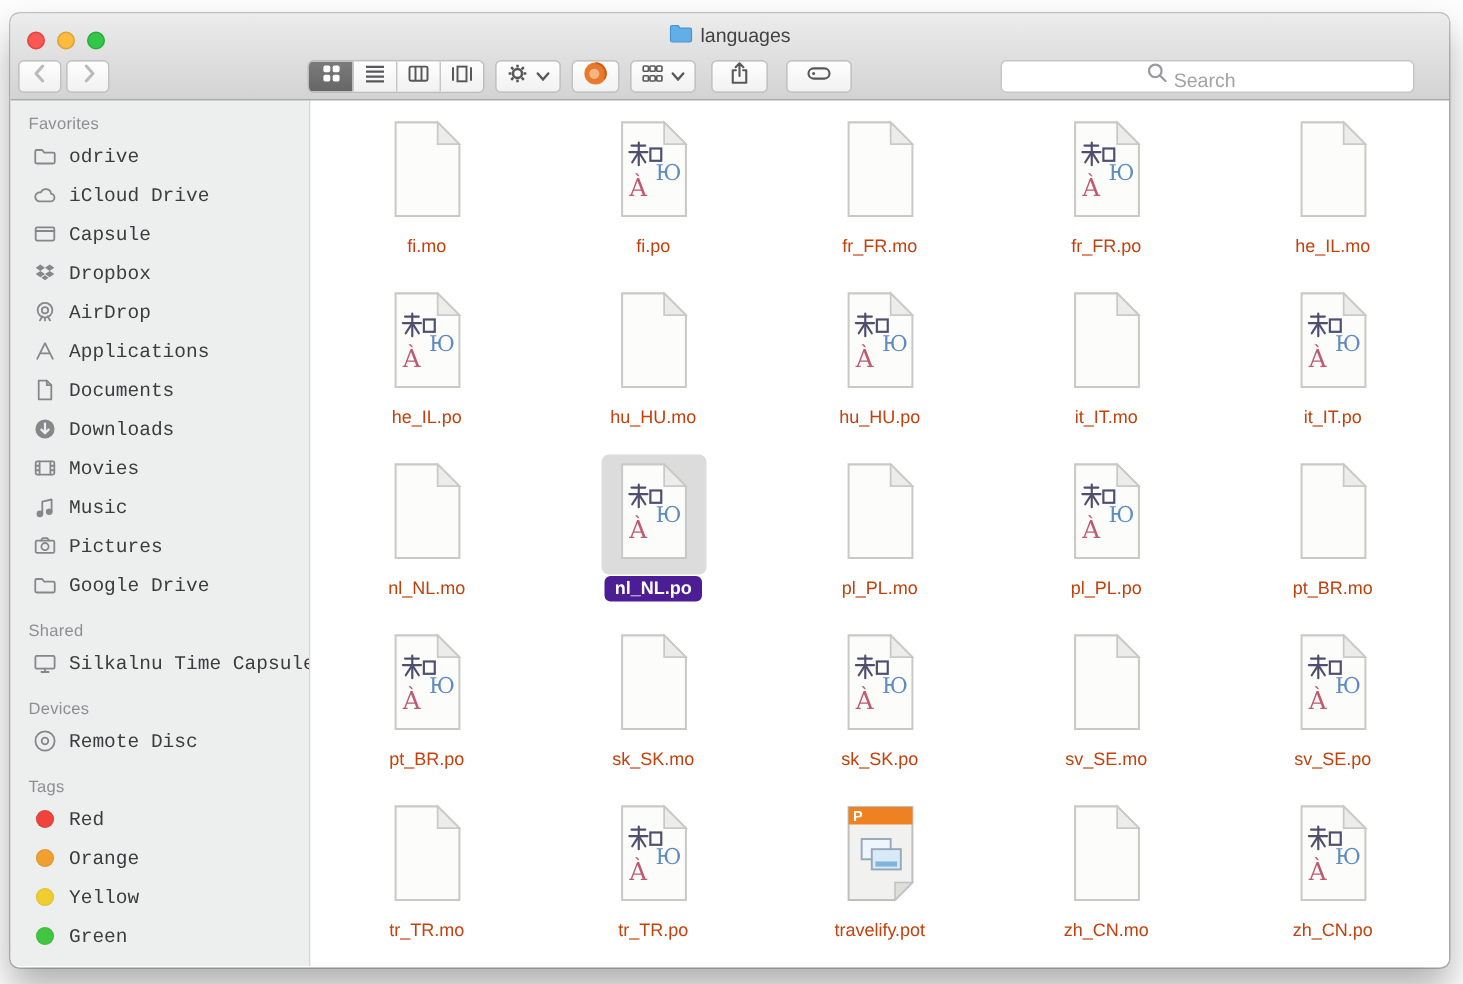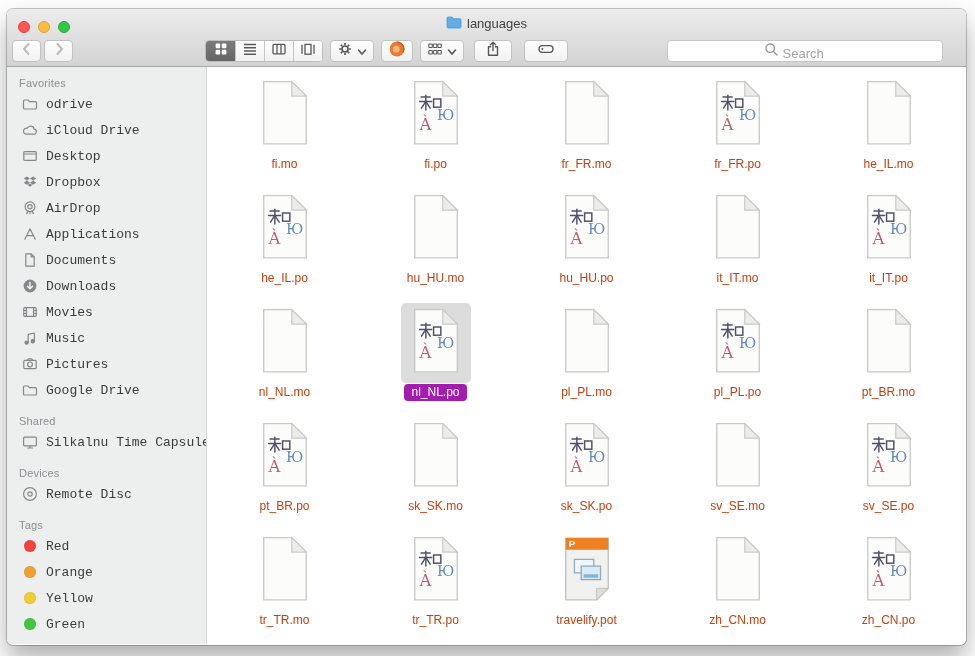--- a/index.html
+++ b/index.html
@@ -39,21 +39,21 @@
   .sb-icon { width:17px; height:16px; display:flex; align-items:center; justify-content:center; flex:none; }
   .sb-label { font-size:13px; color:#3c3c3e; white-space:nowrap;font-family:Liberation Mono, monospace; }
   .tag-dot { width:12px; height:12px; border-radius:50%; display:block; box-shadow:inset 0 0 1px rgba(0,0,0,.25); }
   
   .content { flex:1; background:#fff; overflow:hidden; padding:6px 2px 0 2px; }
   .grid { display:grid; grid-template-columns:repeat(5,1fr); }
   .file { height:114px; display:flex; flex-direction:column; align-items:center; padding-top:2px; }
   .iconwrap { width:70px; height:80px; display:flex; align-items:center; justify-content:center; border-radius:5px; }
   .file.selected .iconwrap { background:#dcdcdc; }
   .flabel { margin-top:1px; font-size:12px; color:#c2410c; padding:1px 7px; border-radius:4px; line-height:15px; }
-  .file.selected .flabel { background:#a21caf; color:#fff; font-weight:400; }
+  .file.selected .flabel { background:#4c1d95; color:#fff; font-weight:700; }
 </style>
 </head>
 <body>
 
 <div class="window">
 
   <div class="chrome">
     <div class="traffic">
       <span class="light red"></span>
       <span class="light yellow"></span>
@@ -206,21 +206,21 @@
 
   <div class="sb-item">
     <span class="sb-icon">
                   <svg width="16" height="16" viewBox="0 0 16 16">
                     <g stroke="#87878b" stroke-width="1.2" fill="none" stroke-linecap="round" stroke-linejoin="round">
                       <rect x="1.8" y="3.6" width="12.4" height="8.8" rx="1"></rect>
                       <path d="M1.8 6 H14.2"></path>
                     </g>
                   </svg>
                 </span>
-    <span class="sb-label">Desktop</span>
+    <span class="sb-label">Capsule</span>
   </div>
 
   <div class="sb-item">
     <span class="sb-icon">
                   <svg width="16" height="16" viewBox="0 0 16 16">
                     <path d="M4.9 2.4 L8 4.5 4.9 6.6 1.8 4.5Z M11.1 2.4 L14.2 4.5 11.1 6.6 8 4.5Z M4.9 6.6 L8 8.7 4.9 10.8 1.8 8.7Z M11.1 6.6 L14.2 8.7 11.1 10.8 8 8.7Z M8 9.5 L10.4 11.1 8 12.8 5.6 11.1Z" fill="#87878b"></path>
                   </svg>
                 </span>
     <span class="sb-label">Dropbox</span>
   </div>

